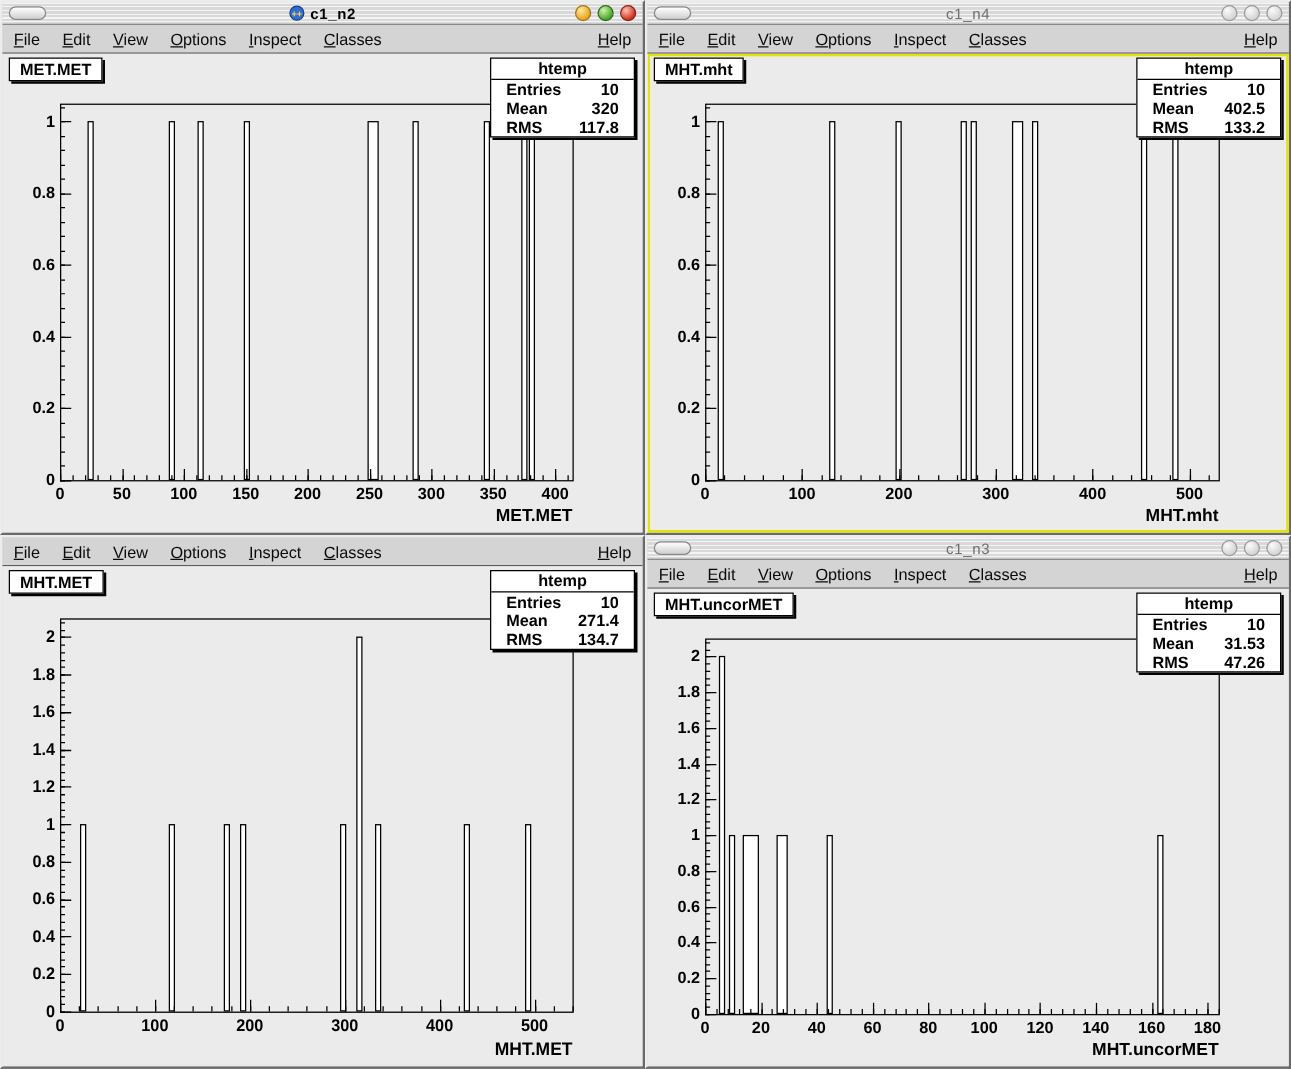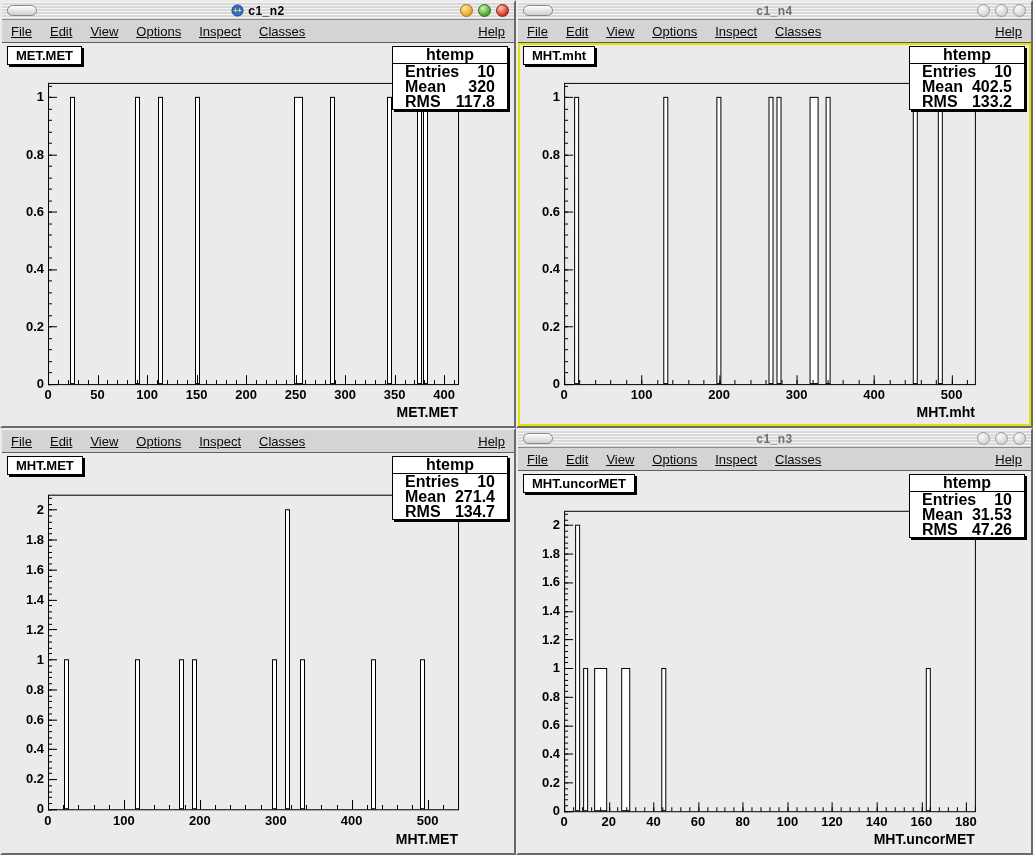--- a/index.html
+++ b/index.html
@@ -11,43 +11,43 @@
   
   .titlebar { height:18px; flex:0 0 18px; position:relative; display:flex; align-items:center;
               background:repeating-linear-gradient(180deg,#f4f4f4 0 1px,#d9d9d9 1px 3px);
               border-bottom:1px solid #8a8a8a; }
   .pill { width:30px; height:11px; margin-left:5px; border-radius:6px;
           background:linear-gradient(180deg,#ffffff,#cfcfcf); border:1px solid #878787; display:inline-block; }
   .tb-center { position:absolute; left:0; right:0; top:0; bottom:0; display:flex;
                align-items:center; justify-content:center; gap:4px; pointer-events:none; }
   .tb-text { font-size:12px; letter-spacing:.5px; }
   .titlebar.active .tb-text { font-weight:bold; color:#000; }
-  .titlebar.inactive .tb-text { font-weight:bold; color:#6e6e6e;text-align:right; }
+  .titlebar.inactive .tb-text { font-weight:normal; color:#6e6e6e;text-align:right; }
   .root-icon { width:13px; height:13px; }
   .tb-buttons { margin-left:auto; margin-right:5px; display:flex; gap:5px; }
   .cbtn { width:13px; height:13px; border-radius:50%; display:inline-block; }
   .active .cbtn.b1 { background:radial-gradient(circle at 35% 30%,#ffe9a0,#e8a51e 70%); border:1px solid #9c7414; }
   .active .cbtn.b2 { background:radial-gradient(circle at 35% 30%,#d2f3ae,#4aa32a 70%); border:1px solid #2e6b16; }
   .active .cbtn.b3 { background:radial-gradient(circle at 35% 30%,#ffc2b0,#cf3322 70%); border:1px solid #8c1e12; }
   .inactive .cbtn { background:radial-gradient(circle at 35% 30%,#fbfbfb,#d2d2d2 75%); border:1px solid #9a9a9a; }
   
   .menubar { height:23px; flex:0 0 23px; display:flex; align-items:center;
              background:#d4d4d4; border-bottom:1px solid #5d5d5d; font-size:13px; color:#0a0a0a; }
-  .menu-item { padding:2px 9px; white-space:nowrap;text-decoration:underline; }
+  .menu-item { padding:2px 9px; white-space:nowrap; }
   .menu-item.help { margin-left:auto; }
   .menu-item u { text-decoration:underline; }
   
   .canvas { flex:1 1 auto; position:relative; background:#ebebeb; overflow:hidden; }
   .canvas.highlight { box-shadow: inset 0 0 0 2px #e2e209; }
   .plot { position:absolute; inset:0; }
   .plot svg { position:absolute; inset:0; width:100%; height:100%; }
   .hist-label { position:absolute; top:3px; left:5px; background:#fff; border:1px solid #000;
                 box-shadow:2px 2px 0 #000; font-size:13px; font-weight:bold; padding:1px 8px; line-height:15px; }
   .stats-box { position:absolute; top:3px; right:6px; width:116px; background:#fff;
-               border:1px solid #000; box-shadow:2px 2px 0 #000; font-size:16px; font-weight:bold; }
+               border:1px solid #000; box-shadow:2px 2px 0 #000; font-size:13px; font-weight:bold; }
   .stats-title { text-align:center; border-bottom:1px solid #000; line-height:16px; }
   .stats-row { display:flex; justify-content:space-between; padding:0 12px; line-height:15px; }
 </style>
 </head>
 <body>
 
 <div class="desktop">
 
   <div class="window">
     <div class="titlebar active">

